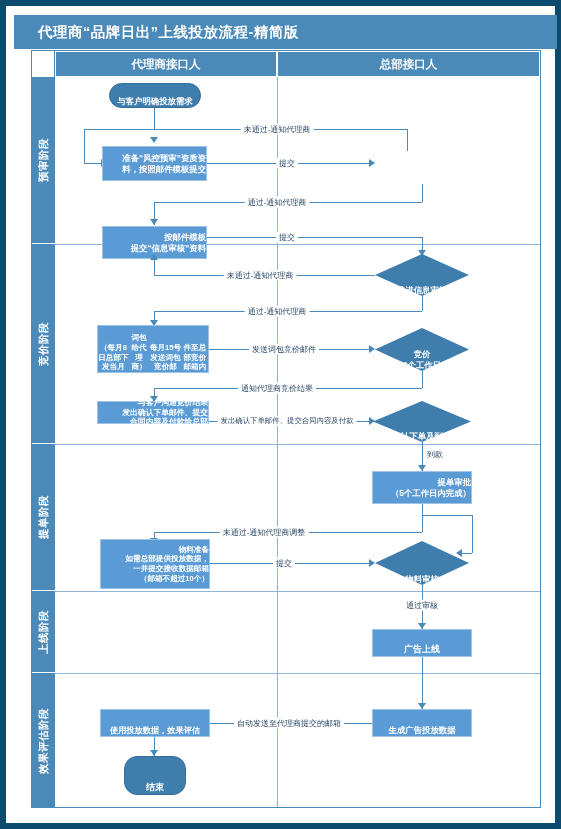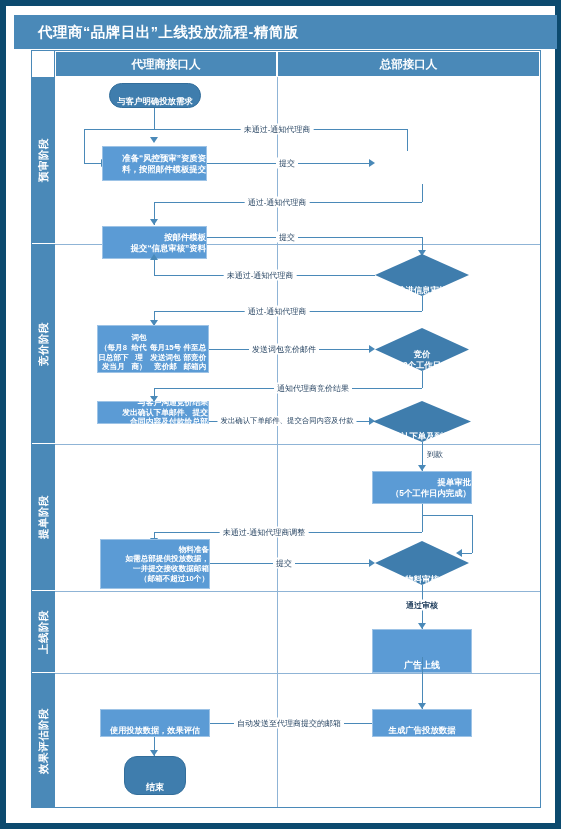--- a/index.html
+++ b/index.html
@@ -206,21 +206,21 @@
       <div class="dlabel">
         <div>竞价</div>
         <div>2个工作日</div>
       </div>
     </div>
 
     <div class="ln-v" style="left:390px;top:320px;height:17px;"></div>
     <div class="ln-h" style="left:122px;top:337px;width:268px;"></div>
     <div class="ln-v" style="left:122px;top:337px;height:12px;"></div>
     <div class="arw arw-d" style="left:118px;top:345px;"></div>
-    <div class="edge-lbl" style="left:245px;top:337px;margin-left:36px;">通知代理商竞价结果</div>
+    <div class="edge-lbl" style="left:245px;top:337px;">通知代理商竞价结果</div>
 
     <div class="node n-proc" style="left:65px;top:350px;width:112px;height:23px;flex-direction:column;font-size:7.8px;">
       <span>与客户沟通竞价结果</span>
       <span>发出确认下单邮件、提交</span>
       <span>合同内容及付款给总部</span>
     </div>
 
     <div class="ln-h" style="left:177px;top:370px;width:161px;"></div>
     <div class="arw arw-r" style="left:337px;top:366px;"></div>
     <div class="edge-lbl" style="left:255px;top:370px;font-size:7.4px;">发出确认下单邮件、提交合同内容及付款</div>
@@ -262,23 +262,23 @@
     <div class="arw arw-r" style="left:337px;top:508px;"></div>
     <div class="edge-lbl" style="left:252px;top:512px;">提交</div>
 
     <div class="node n-diamond" style="left:343px;top:490px;width:94px;height:44px;">
       <div class="dia"></div>
       <div class="dlabel">物料审核</div>
     </div>
 
     <div class="ln-v" style="left:390px;top:534px;height:44px;"></div>
     <div class="arw arw-d" style="left:386px;top:572px;"></div>
-    <div class="edge-lbl" style="left:390px;top:554px;font-weight:bold;">通过审核</div>
-
-    <div class="node n-proc" style="left:340px;top:578px;width:100px;height:44px;font-size:9px;">
+    <div class="edge-lbl" style="left:390px;top:554px;">通过审核</div>
+
+    <div class="node n-proc" style="left:340px;top:578px;width:100px;height:28px;font-size:9px;">
       <span>广告上线</span>
     </div>
 
     <div class="ln-v" style="left:390px;top:606px;height:52px;"></div>
     <div class="arw arw-d" style="left:386px;top:652px;"></div>
 
     <div class="node n-proc" style="left:340px;top:658px;width:100px;height:28px;font-size:8.4px;">
       <span>生成广告投放数据</span>
     </div>
 

